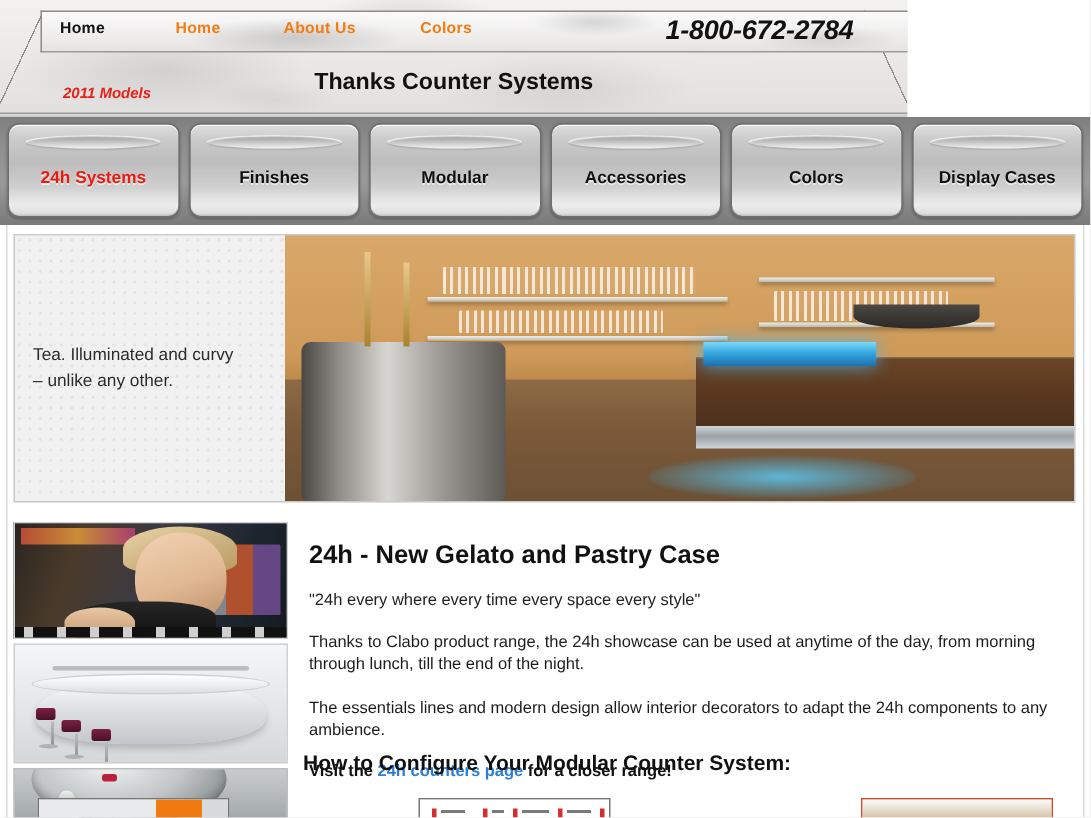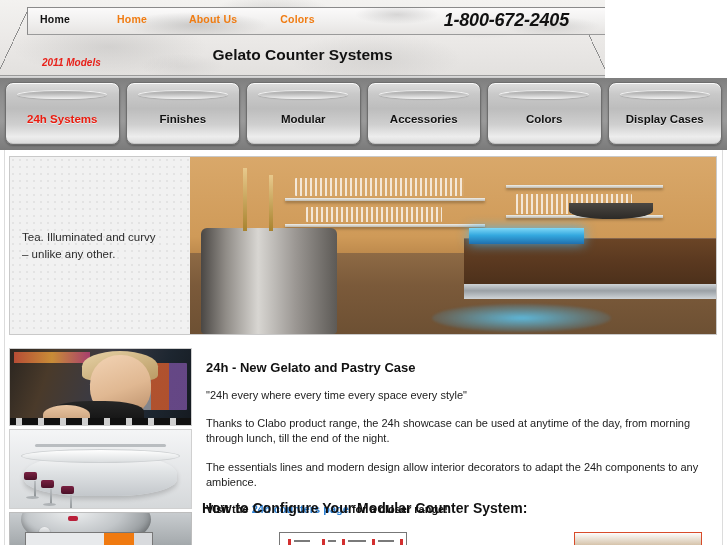--- a/index.html
+++ b/index.html
@@ -371,21 +371,21 @@
     position:absolute; width:10px; height:5px; border-radius:2px;
     background:#b9203a;
   }
 
   .col-right {
     flex: 1 1 auto;
     padding-left: 14px;
     padding-top: 12px;
   }
   .body-h {
-    font-size: 13px;
+    font-size: 17px;
     font-weight: bold;
     color: #111;
     margin: 0 0 13px 0;
   }
   .body-p {
     font-size: 11px;
     color: #1c1c1c;
     margin: 0 0 13px 0;
     line-height: 1.38;
   }
@@ -455,23 +455,23 @@
     <nav class="topnav">
       <a class="home" href="#">Home</a>
       <span class="tn-gap1"></span>
       <a href="#">Home</a>
       <span class="tn-gap2"></span>
       <a href="#">About Us</a>
       <span class="tn-gap3"></span>
       <a href="#">Colors</a>
     </nav>
 
-    <div class="phone">1-800-672-2405</div>
-
-    <div class="site-title">Gelato Counter Systems</div>
+    <div class="phone">1-800-672-2784</div>
+
+    <div class="site-title">Thanks Counter Systems</div>
 
     <div class="models-badge">2011 Models</div>
 
     <div class="header-baseline"></div>
     <div class="header-baseline2"></div>
   </div>
 
   <div class="tabbar">
 
     <div class="tab active">

